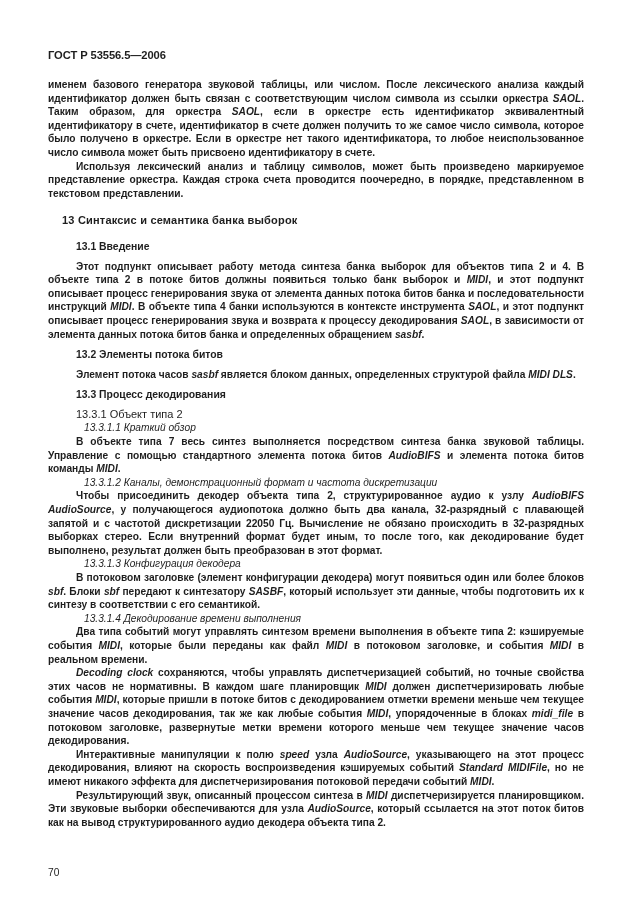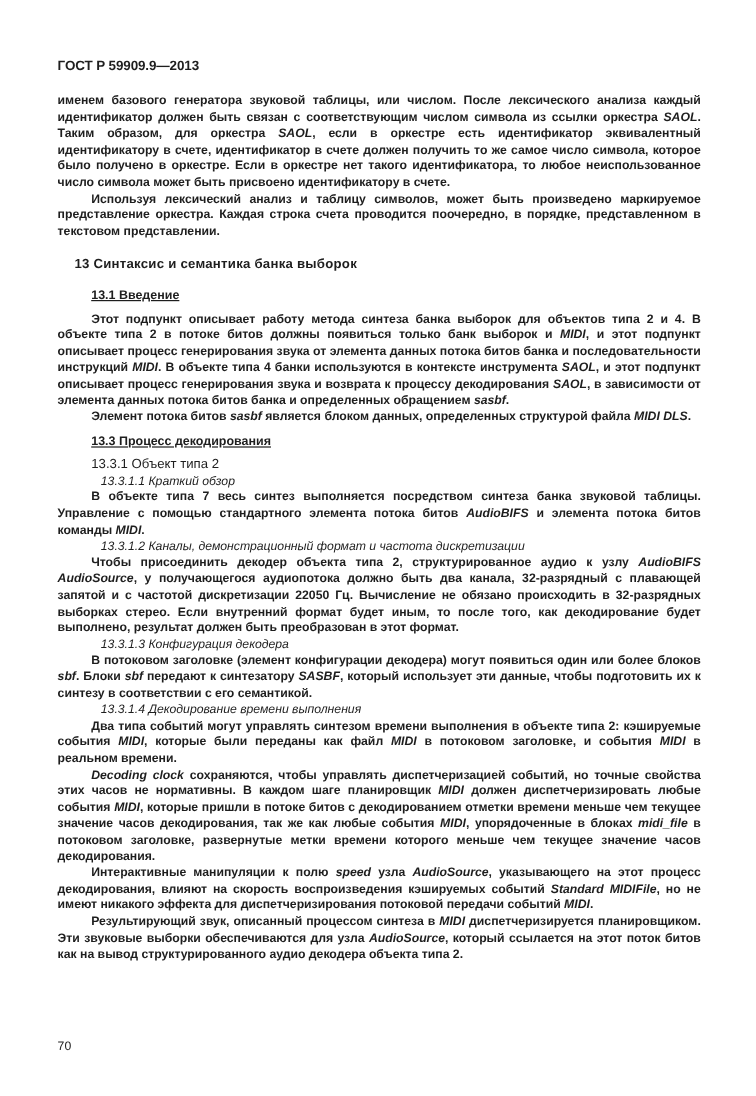--- a/index.html
+++ b/index.html
@@ -3,41 +3,42 @@
 <meta charset="utf-8">
 <style>
   html, body { margin: 0; padding: 0; background: #ffffff; }
   body { width: 630px; height: 913px; position: relative; overflow: hidden;
          font-family: "Liberation Sans", sans-serif; color: #1e1e1e; }
   .hdr { position: absolute; left: 48px; top: 49px; font-size: 11.2px; font-weight: bold; letter-spacing: -0.1px; }
   .body-text { position: absolute; left: 48px; top: 78px; width: 536px; font-size: 10.2px; line-height: 13.6px; }
   p { margin: 0; text-align: justify; font-weight: bold; }
   .ind { text-indent: 28px; }
   .sec-h1 { font-size: 11px; font-weight: bold; margin: 14px 0 12px 14px; letter-spacing: 0.2px; }
-  .sec-h2 { font-size: 10.4px; font-weight: bold; margin: 7px 0 6px 28px; text-decoration: underline; }
+  .sec-h2 { font-size: 10.4px; font-weight: bold; margin: 7px 0 6px 28px; }
   .sec-h3 { font-size: 11px; font-weight: normal; margin: 5px 0 0 28px; }
   .sec-h4 { margin: 0 0 0 36px; font-style: italic; }
   i { font-style: italic; }
   .pagenum { position: absolute; left: 48px; top: 867px; font-size: 10.2px; }
 </style>
 </head>
 <body>
 
-<div class="hdr">ГОСТ Р 59909.9—2013</div>
+<div class="hdr">ГОСТ Р 53556.5—2006</div>
 
 <div class="body-text">
   <p><span>именем базового генератора звуковой таблицы, или числом. После лексического анализа каждый идентификатор должен быть связан с соответствующим числом символа из ссылки оркестра </span><i>SAOL</i><span>. Таким образом, для оркестра </span><i>SAOL</i><span>, если в оркестре есть идентификатор эквивалентный идентификатору в счете, идентификатор в счете должен получить то же самое число символа, которое было получено в оркестре. Если в оркестре нет такого идентификатора, то любое неиспользованное число символа может быть присвоено идентификатору в счете.</span></p>
   <p class="ind">Используя лексический анализ и таблицу символов, может быть произведено маркируемое представление оркестра. Каждая строка счета проводится поочередно, в порядке, представленном в текстовом представлении.</p>
 
   <div class="sec-h1">13 Синтаксис и семантика банка выборок</div>
 
   <div class="sec-h2">13.1 Введение</div>
   <p class="ind"><span>Этот подпункт описывает работу метода синтеза банка выборок для объектов типа 2 и 4. В объекте типа 2 в потоке битов должны появиться только банк выборок и </span><i>MIDI</i><span>, и этот подпункт описывает процесс генерирования звука от элемента данных потока битов банка и последовательности инструкций </span><i>MIDI</i><span>. В объекте типа 4 банки используются в контексте инструмента </span><i>SAOL</i><span>, и этот подпункт описывает процесс генерирования звука и возврата к процессу декодирования </span><i>SAOL</i><span>, в зависимости от элемента данных потока битов банка и определенных обращением </span><i>sasbf</i><span>.</span></p>
 
-  <p class="ind"><span>Элемент потока битов </span><i>sasbf</i><span> является блоком данных, определенных структурой файла </span><i>MIDI DLS</i><span>.</span></p>
+  <div class="sec-h2">13.2 Элементы потока битов</div>
+  <p class="ind"><span>Элемент потока часов </span><i>sasbf</i><span> является блоком данных, определенных структурой файла </span><i>MIDI DLS</i><span>.</span></p>
 
   <div class="sec-h2">13.3 Процесс декодирования</div>
   <div class="sec-h3">13.3.1 Объект типа 2</div>
   <div class="sec-h4">13.3.1.1 Краткий обзор</div>
   <p class="ind"><span>В объекте типа 7 весь синтез выполняется посредством синтеза банка звуковой таблицы. Управление с помощью стандартного элемента потока битов </span><i>AudioBIFS</i><span> и элемента потока битов команды </span><i>MIDI</i><span>.</span></p>
 
   <div class="sec-h4">13.3.1.2 Каналы, демонстрационный формат и частота дискретизации</div>
   <p class="ind"><span>Чтобы присоединить декодер объекта типа 2, структурированное аудио к узлу </span><i>AudioBIFS AudioSource</i><span>, у получающегося аудиопотока должно быть два канала, 32-разрядный с плавающей запятой и с частотой дискретизации 22050 Гц. Вычисление не обязано происходить в 32-разрядных выборках стерео. Если внутренний формат будет иным, то после того, как декодирование будет выполнено, результат должен быть преобразован в этот формат.</span></p>
 
   <div class="sec-h4">13.3.1.3 Конфигурация декодера</div>

